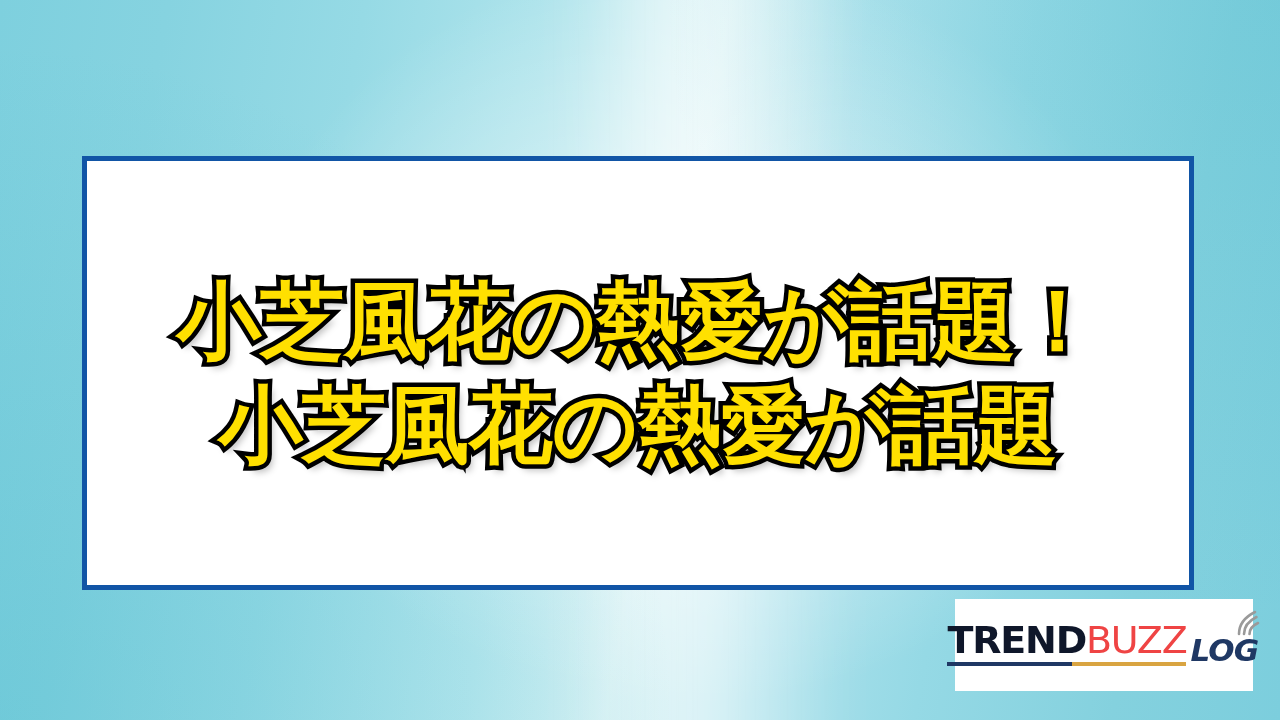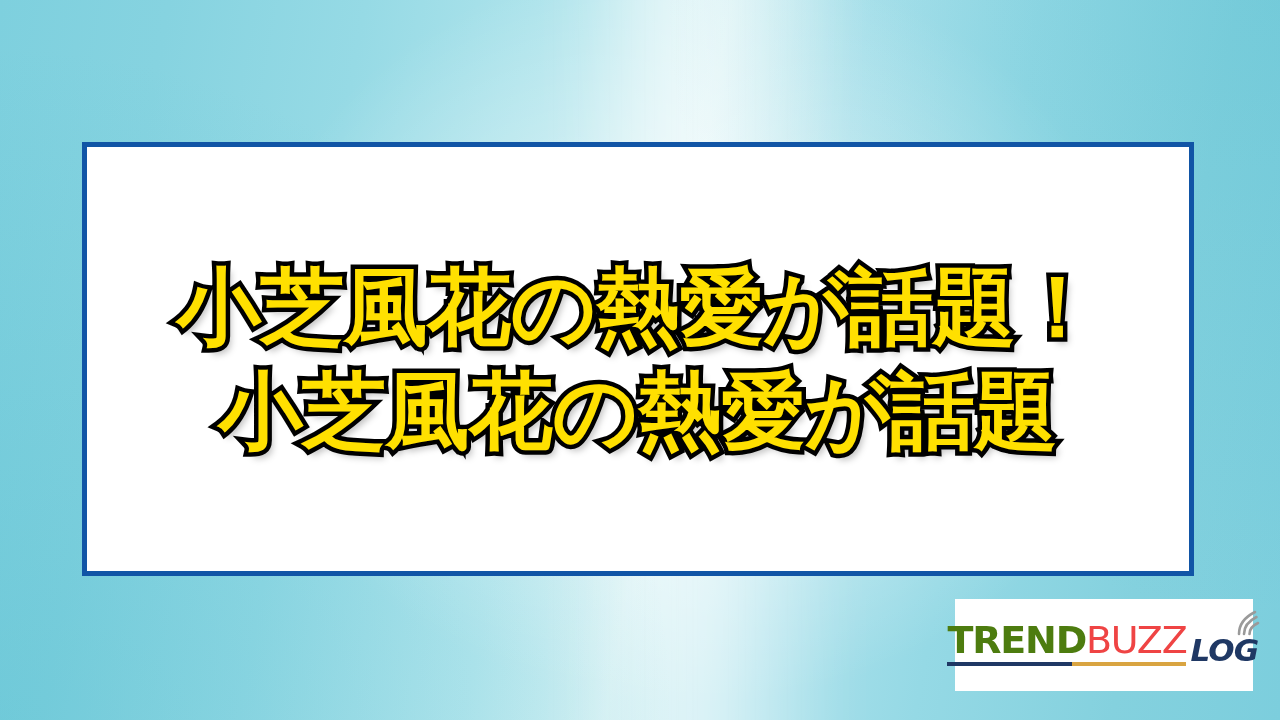--- a/index.html
+++ b/index.html
@@ -50,21 +50,21 @@
     background:
       radial-gradient(circle at 0% 100%, rgba(60,180,200,0.28) 0%, rgba(60,180,200,0) 46%),
       radial-gradient(circle at 100% 0%, rgba(60,180,200,0.20) 0%, rgba(60,180,200,0) 42%);
     pointer-events: none;
   }
 
   
   .card {
     position: absolute;
     left: 82px;
-    top: 142px;
+    top: 156px;
     width: 1112px;
     height: 434px;
     background: #ffffff;
     border: 5px solid #1155a6;
     box-sizing: border-box;
     display: flex;
     flex-direction: column;
     align-items: center;
     justify-content: center;
   }
@@ -123,21 +123,21 @@
     display: flex;
     align-items: baseline;
     line-height: 1;
   }
 
   .w-trend {
     font-family: "DejaVu Sans", "Liberation Sans", sans-serif;
     font-weight: 700;
     font-size: 38px;
     letter-spacing: -1.2px;
-    color: #4d7c0f;
+    color: #0f172a;
   }
 
   .w-buzz {
     font-family: "DejaVu Sans", "Liberation Sans", sans-serif;
     font-weight: 400;
     font-size: 38px;
     letter-spacing: -1.2px;
     color: #ef4444;
   }
 

